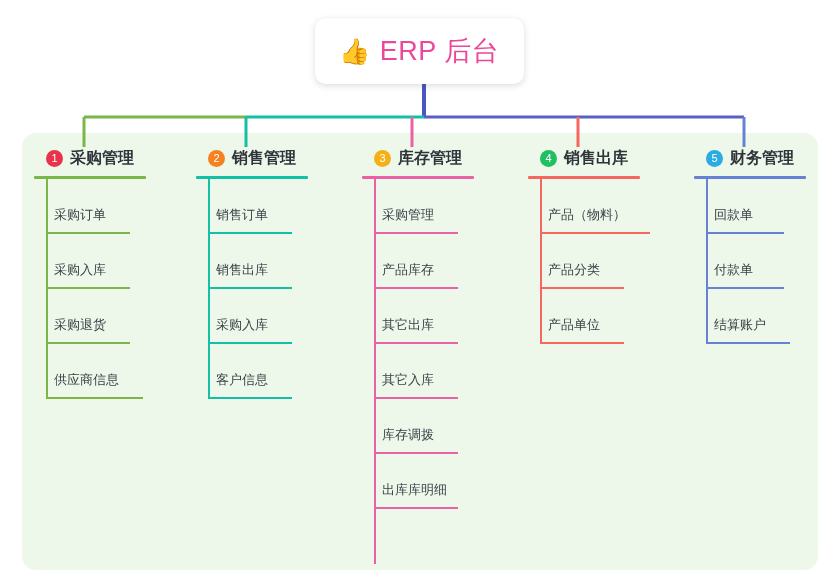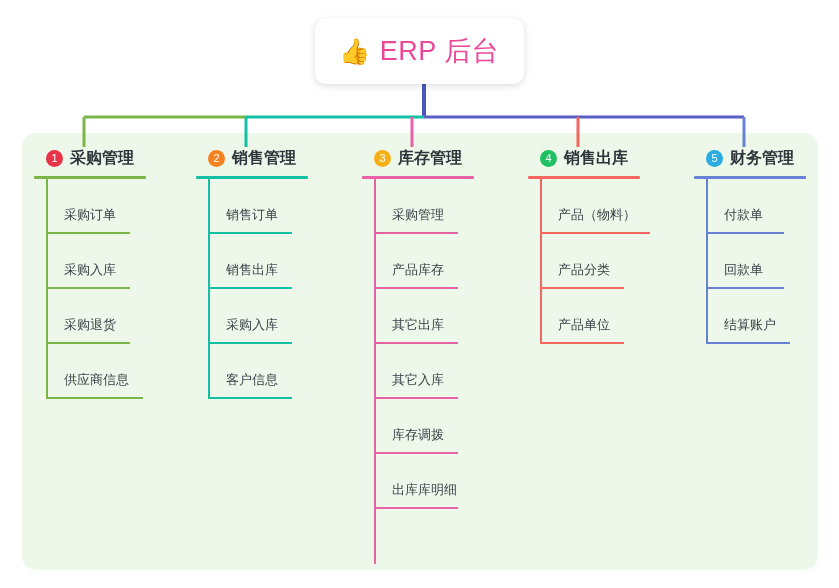--- a/index.html
+++ b/index.html
@@ -111,21 +111,21 @@
     position: relative;
     margin-top: 0;
   }
   .leaf {
     position: relative;
     height: 55px;
     box-sizing: border-box;
   }
   .leaf-label {
     position: absolute;
-    left: 30px;
+    left: 20px;
     bottom: 10px;
     font-size: 13px;
     color: #3a3f45;
     white-space: nowrap;
   }
   .leaf-rule {
     position: absolute;
     left: 12px;
     bottom: 0;
     height: 2px;
@@ -272,28 +272,28 @@
       </div>
       <div class="column" style="left: 694px;">
         <div class="col-head">
           <span class="badge" style="background: rgb(42, 171, 226);">5</span>
           <span class="col-title">财务管理</span>
         </div>
         <div class="col-rule" style="background: rgb(103, 130, 212); width: 112px;"></div>
         <div class="leaves">
           <div class="col-spine" style="background: rgb(103, 130, 212); height: 165px;"></div>
           <div class="leaf">
+            <span class="leaf-label">回款单</span>
+            <div class="leaf-rule" style="background: rgb(103, 130, 212); width: 78px;"></div>
+          </div>
+          <div class="leaf">
             <span class="leaf-label">付款单</span>
             <div class="leaf-rule" style="background: rgb(103, 130, 212); width: 78px;"></div>
           </div>
           <div class="leaf">
-            <span class="leaf-label">回款单</span>
-            <div class="leaf-rule" style="background: rgb(103, 130, 212); width: 78px;"></div>
-          </div>
-          <div class="leaf">
             <span class="leaf-label">结算账户</span>
             <div class="leaf-rule" style="background: rgb(103, 130, 212); width: 84px;"></div>
           </div>
         </div>
       </div>
     </div>
 
 </div>
 
 </body></html>

